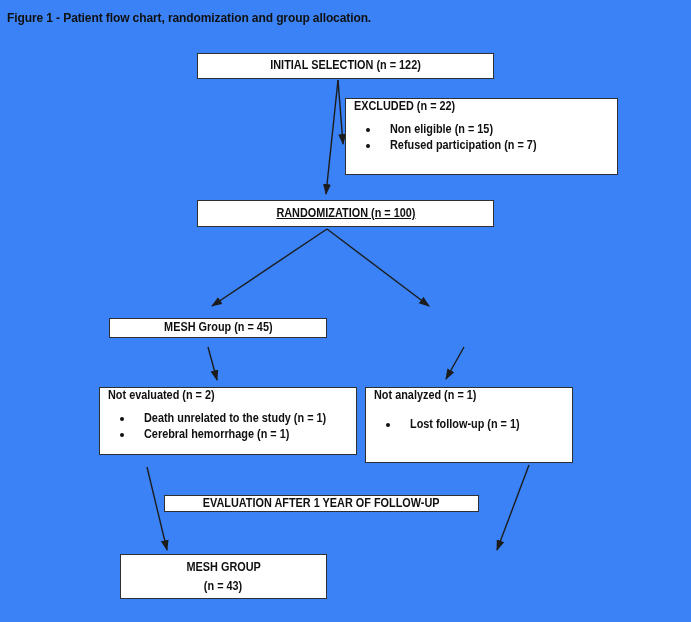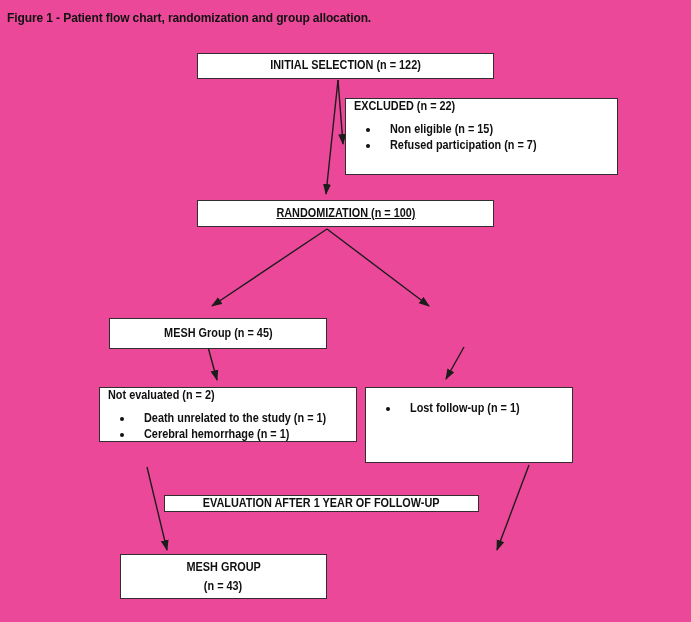--- a/index.html
+++ b/index.html
@@ -4,21 +4,21 @@
 <style>
   html, body {
     margin: 0;
     padding: 0;
     background: #ffffff;
   }
   .stage {
     position: relative;
     width: 691px;
     height: 622px;
-    background: #ec4899;
+    background: #3b82f6;
     font-family: "Liberation Sans", "DejaVu Sans", sans-serif;
     color: #101010;
     overflow: hidden;
   }
   .fig-title {
     position: absolute;
     left: 7px;
     top: 11px;
     font-size: 12px;
     font-weight: bold;
@@ -116,36 +116,39 @@
     <ul>
       <li><span class="cond">Non eligible (n = 15)</span></li>
       <li><span class="cond">Refused participation (n = 7)</span></li>
     </ul>
   </div>
 
   <div class="box center" style="left:197px; top:200px; width:297px; height:27px;text-decoration:underline;">
     <span class="cond">RANDOMIZATION (n = 100)</span>
   </div>
 
-  <div class="box center" style="left:109px; top:318px; width:218px; height:31px;">
+  <div class="box center" style="left:109px; top:318px; width:218px; height:20px;">
     <span class="cond">MESH Group (n = 45)</span>
   </div>
 
 
-  <div class="box list" style="left:99px; top:387px; width:258px; height:55px;">
+  <div class="box list" style="left:99px; top:387px; width:258px; height:68px;">
     <div class="heading">
       <span class="cond">Not evaluated (n = 2)</span>
     </div>
     <ul>
       <li><span class="cond">Death unrelated to the study (n = 1)</span></li>
       <li><span class="cond">Cerebral hemorrhage (n = 1)</span></li>
     </ul>
   </div>
 
   <div class="box list wide-gap" style="left:365px; top:387px; width:208px; height:76px;">
+    <div class="heading">
+      <span class="cond">Not analyzed (n = 1)</span>
+    </div>
     <ul>
       <li><span class="cond">Lost follow-up (n = 1)</span></li>
     </ul>
   </div>
 
   <div class="box center" style="left:164px; top:495px; width:315px; height:17px;">
     <span class="cond">EVALUATION AFTER 1 YEAR OF FOLLOW-UP</span>
   </div>
 
   <div class="box center two-line" style="left:120px; top:554px; width:207px; height:45px;">

